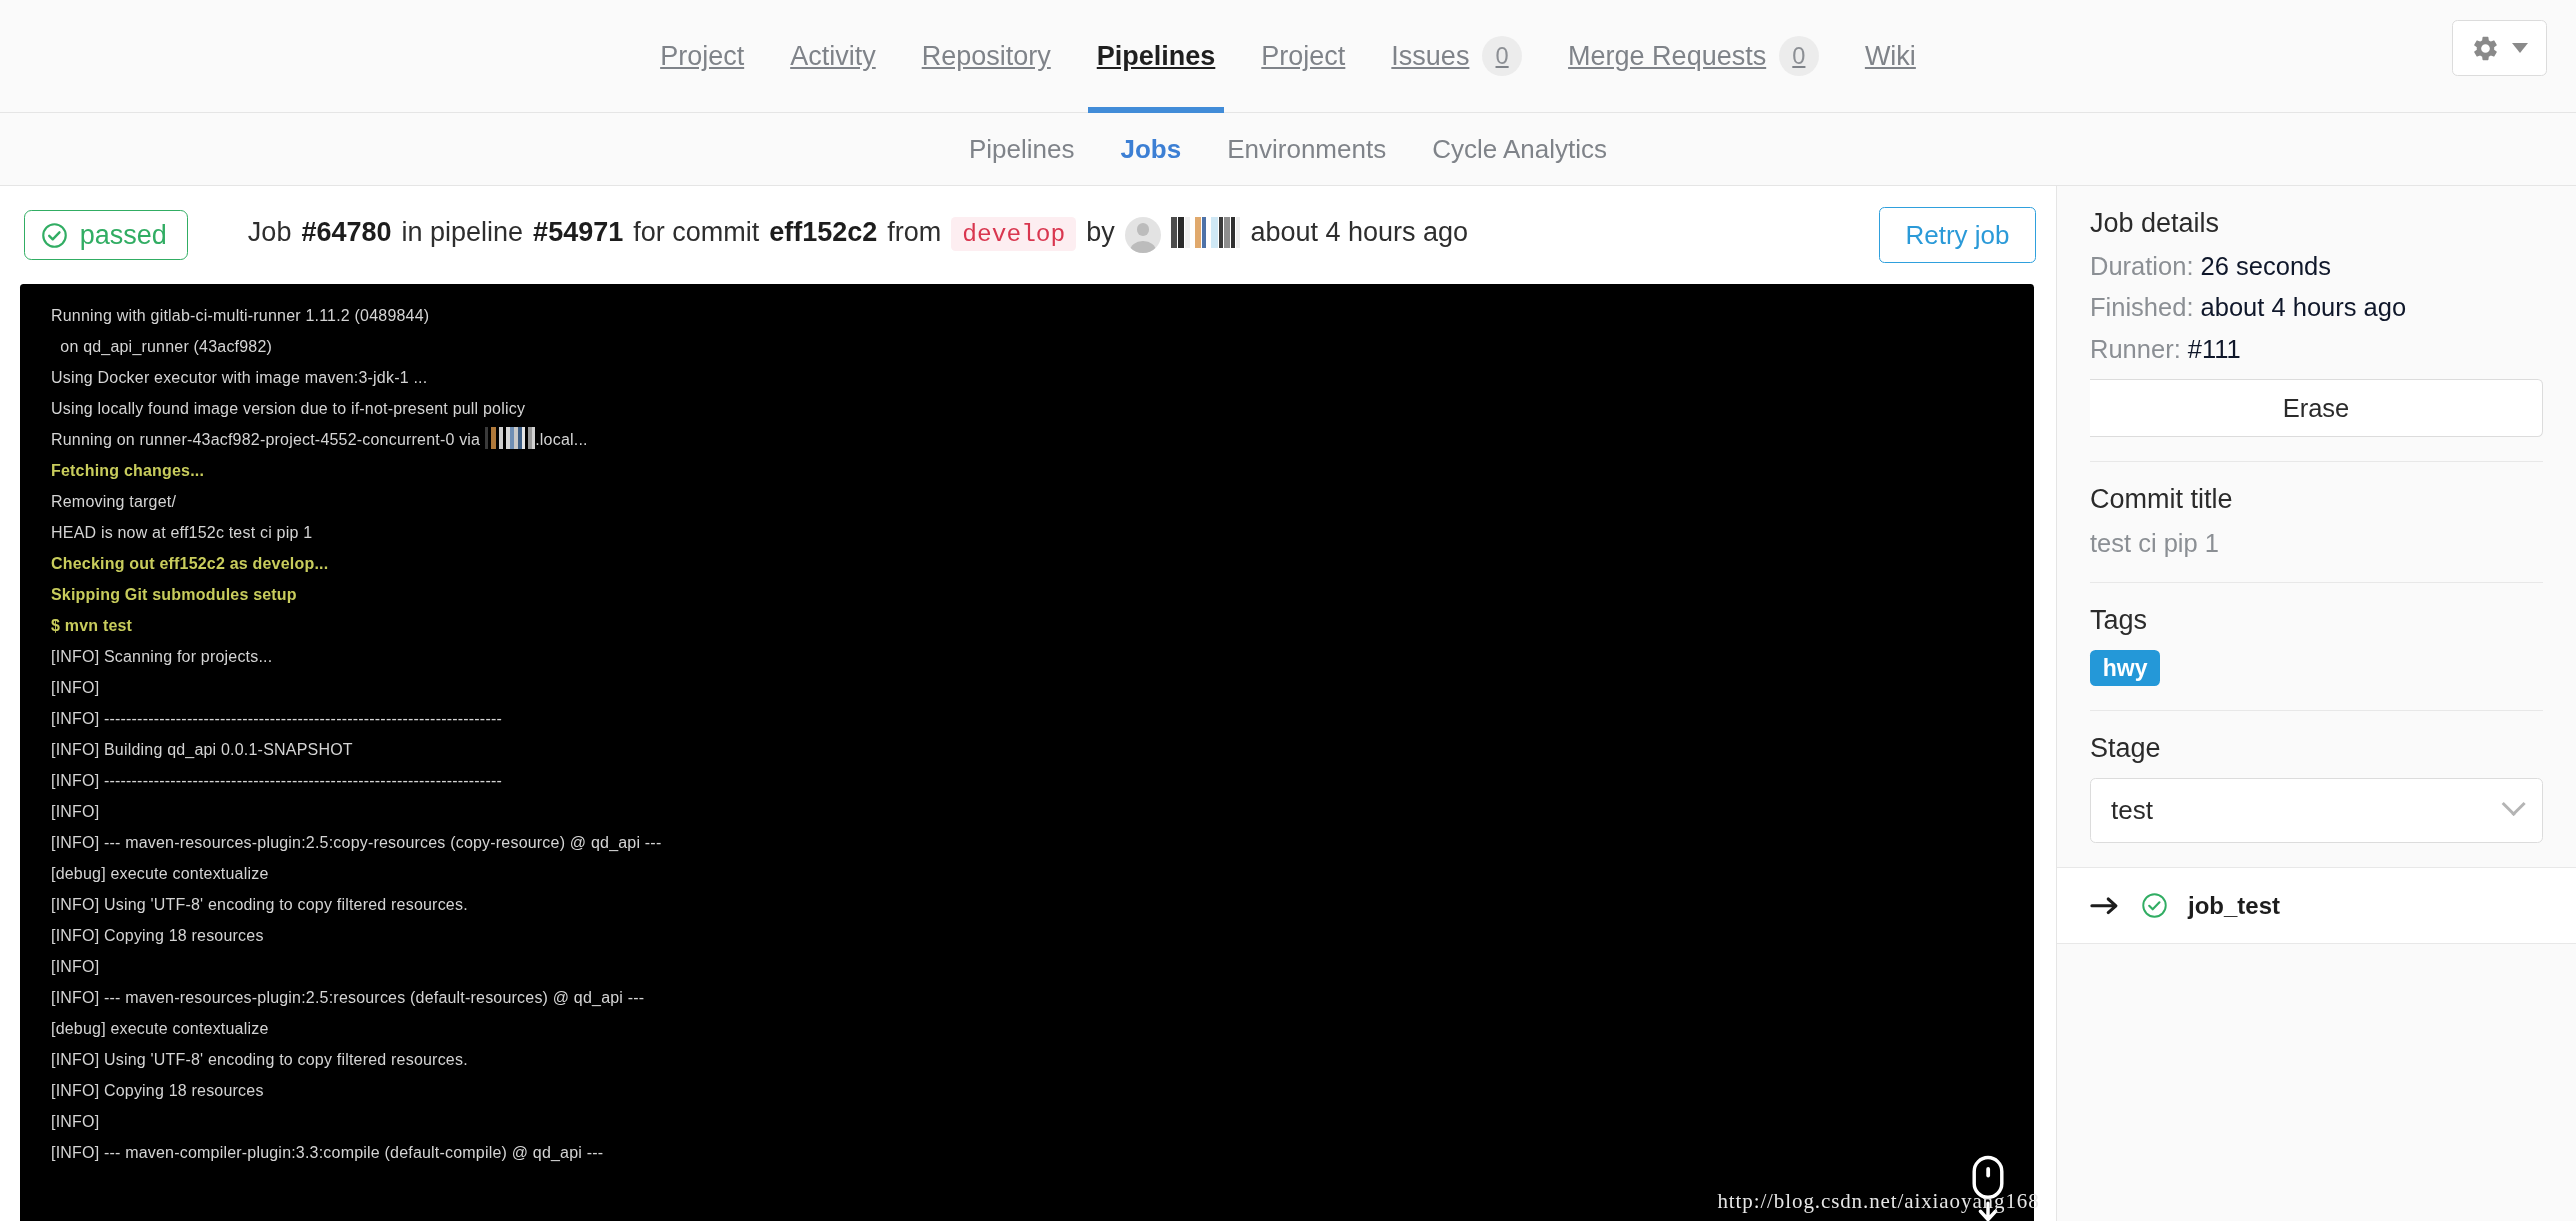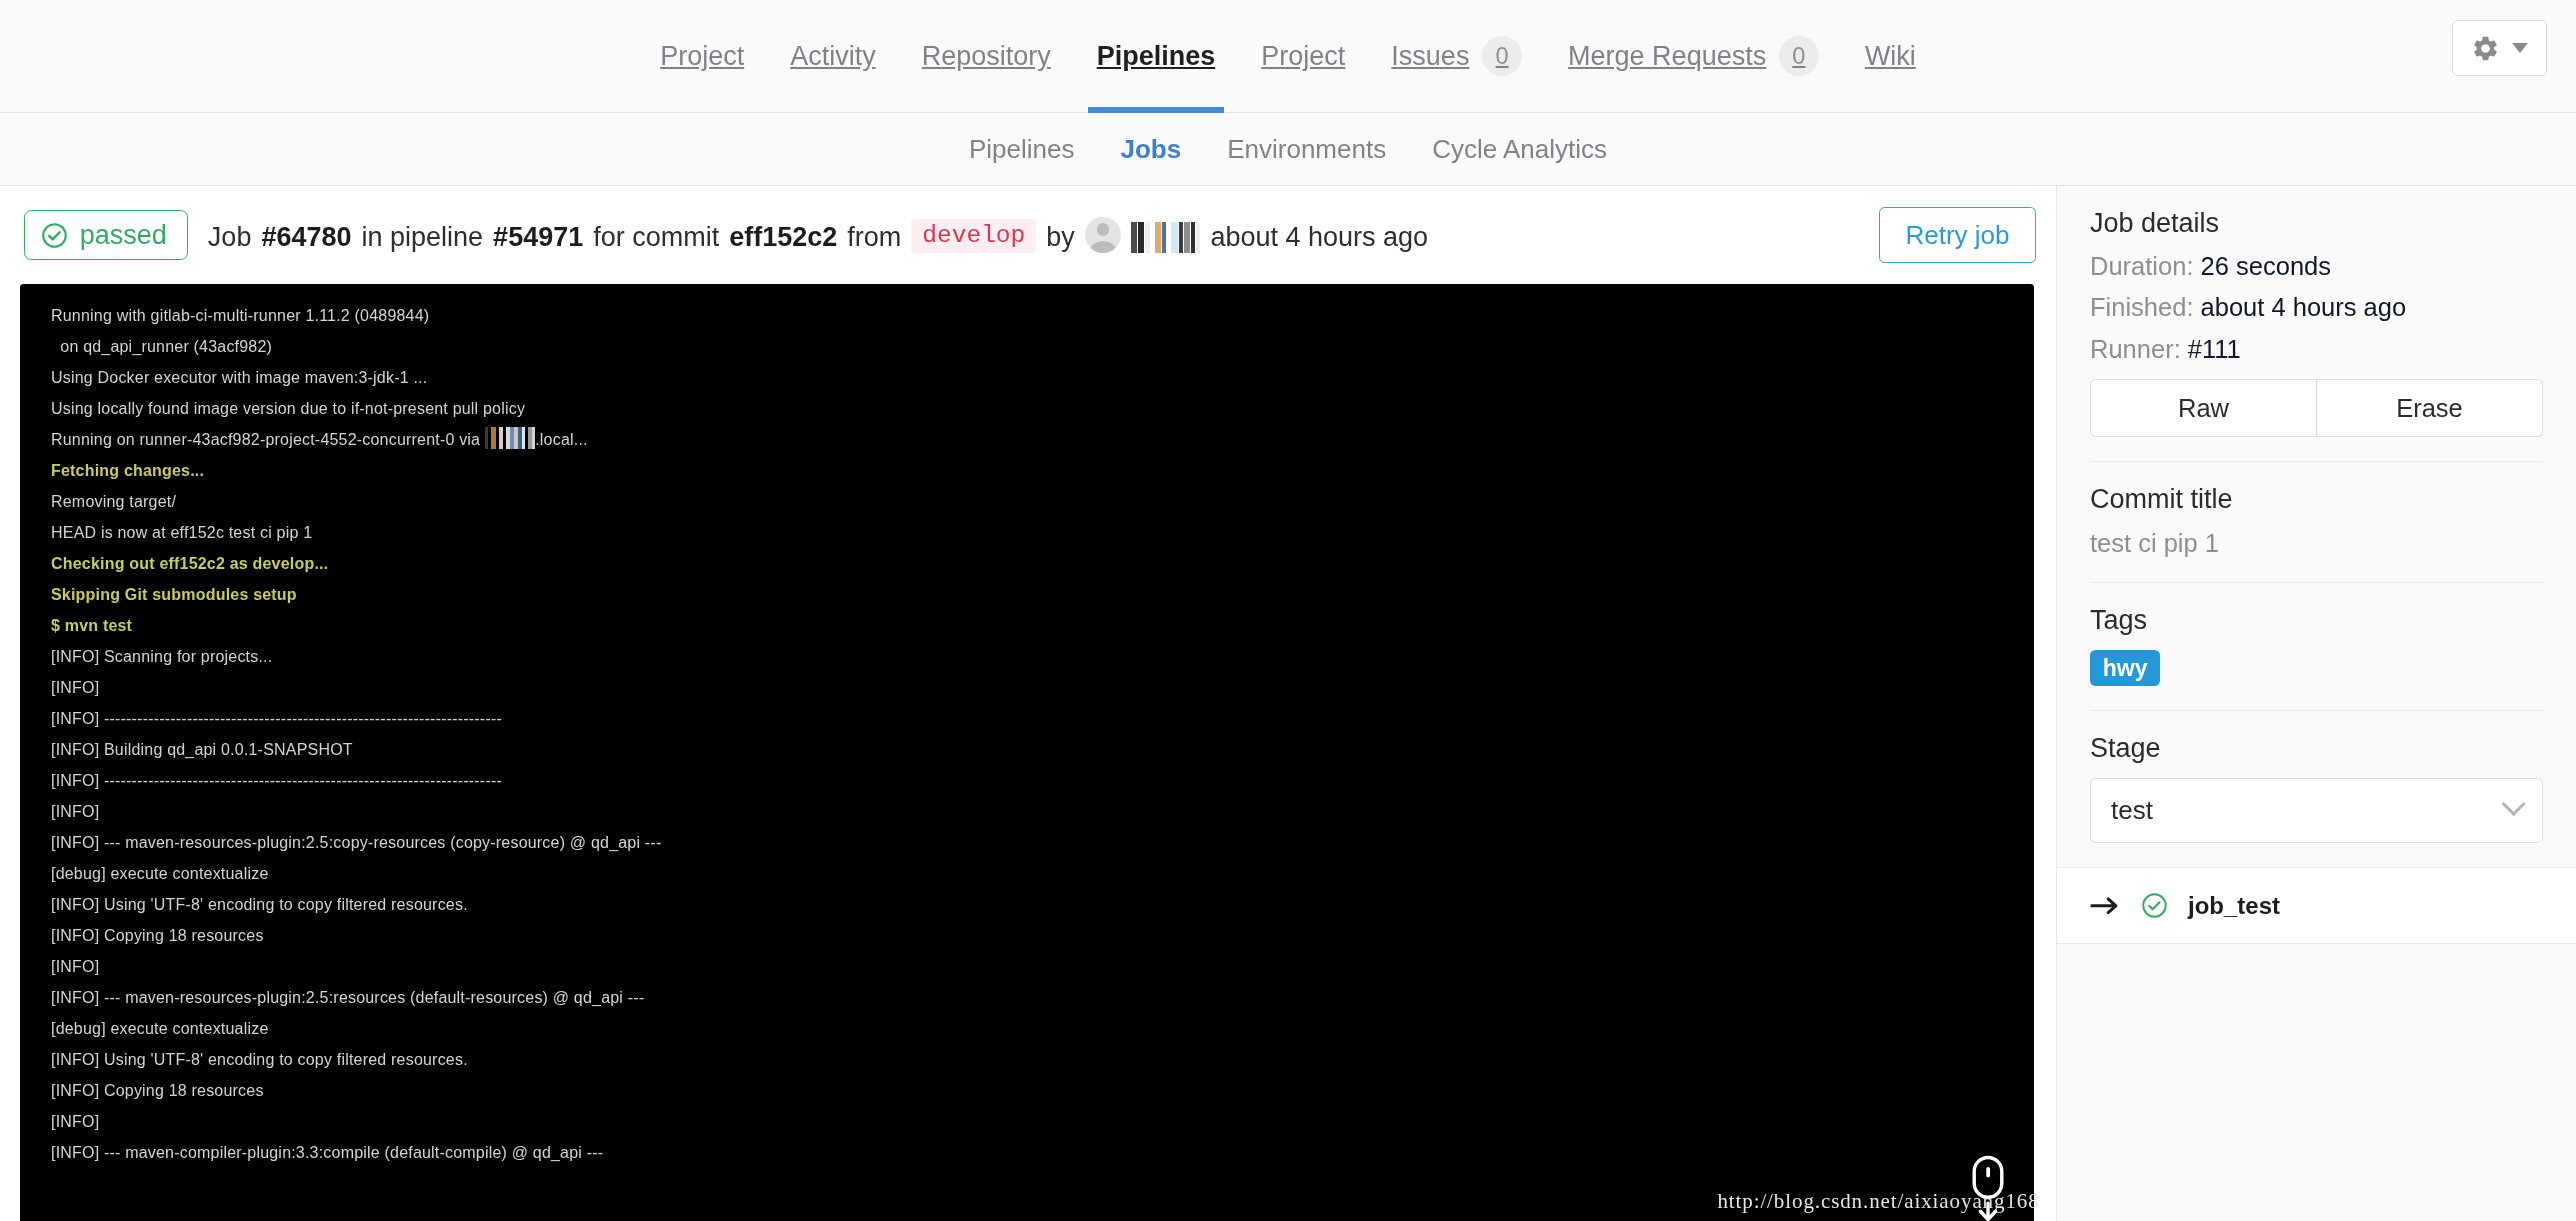--- a/index.html
+++ b/index.html
@@ -135,22 +135,23 @@
     border-radius: 7.3px;
     padding: 8.2px 20px 8.2px 16.4px;
     color: #31ad63;
     font-size: 27px;
   }
   .job-title {
     font-size: 27px;
     color: #2e2e2e;
     white-space: nowrap;
     display: flex;
-    align-items: flex-end;
+    align-items: flex-start;
     gap: 10px;
+    margin-left: 40px;
   }
   .job-title b { font-weight: bold; color: #1d1d1d; }
   .branch-chip {
     font-family: "Liberation Mono", monospace;
     font-size: 24.5px;
     color: #d9364f;
     background: #fdeef1;
     border-radius: 4.5px;
     padding: 3.6px 11px;
   }
@@ -485,21 +486,20 @@
       </div>
       <div class="sb-row">
         <span style="color:#8b8f94">Finished:</span>
         <span>about 4 hours ago</span>
       </div>
       <div class="sb-row">
         <span style="color:#8b8f94">Runner:</span>
         <span>#111</span>
       </div>
       <div class="btn-group">
-        <button class="grp-btn">Raw</button>
         <button class="grp-btn">Erase</button>
       </div>
     </div>
 
     <div class="sb-divider"></div>
 
     <div class="sb-block">
       <div class="sb-h">Commit title</div>
       <div class="commit-text">test ci pip 1</div>
     </div>

